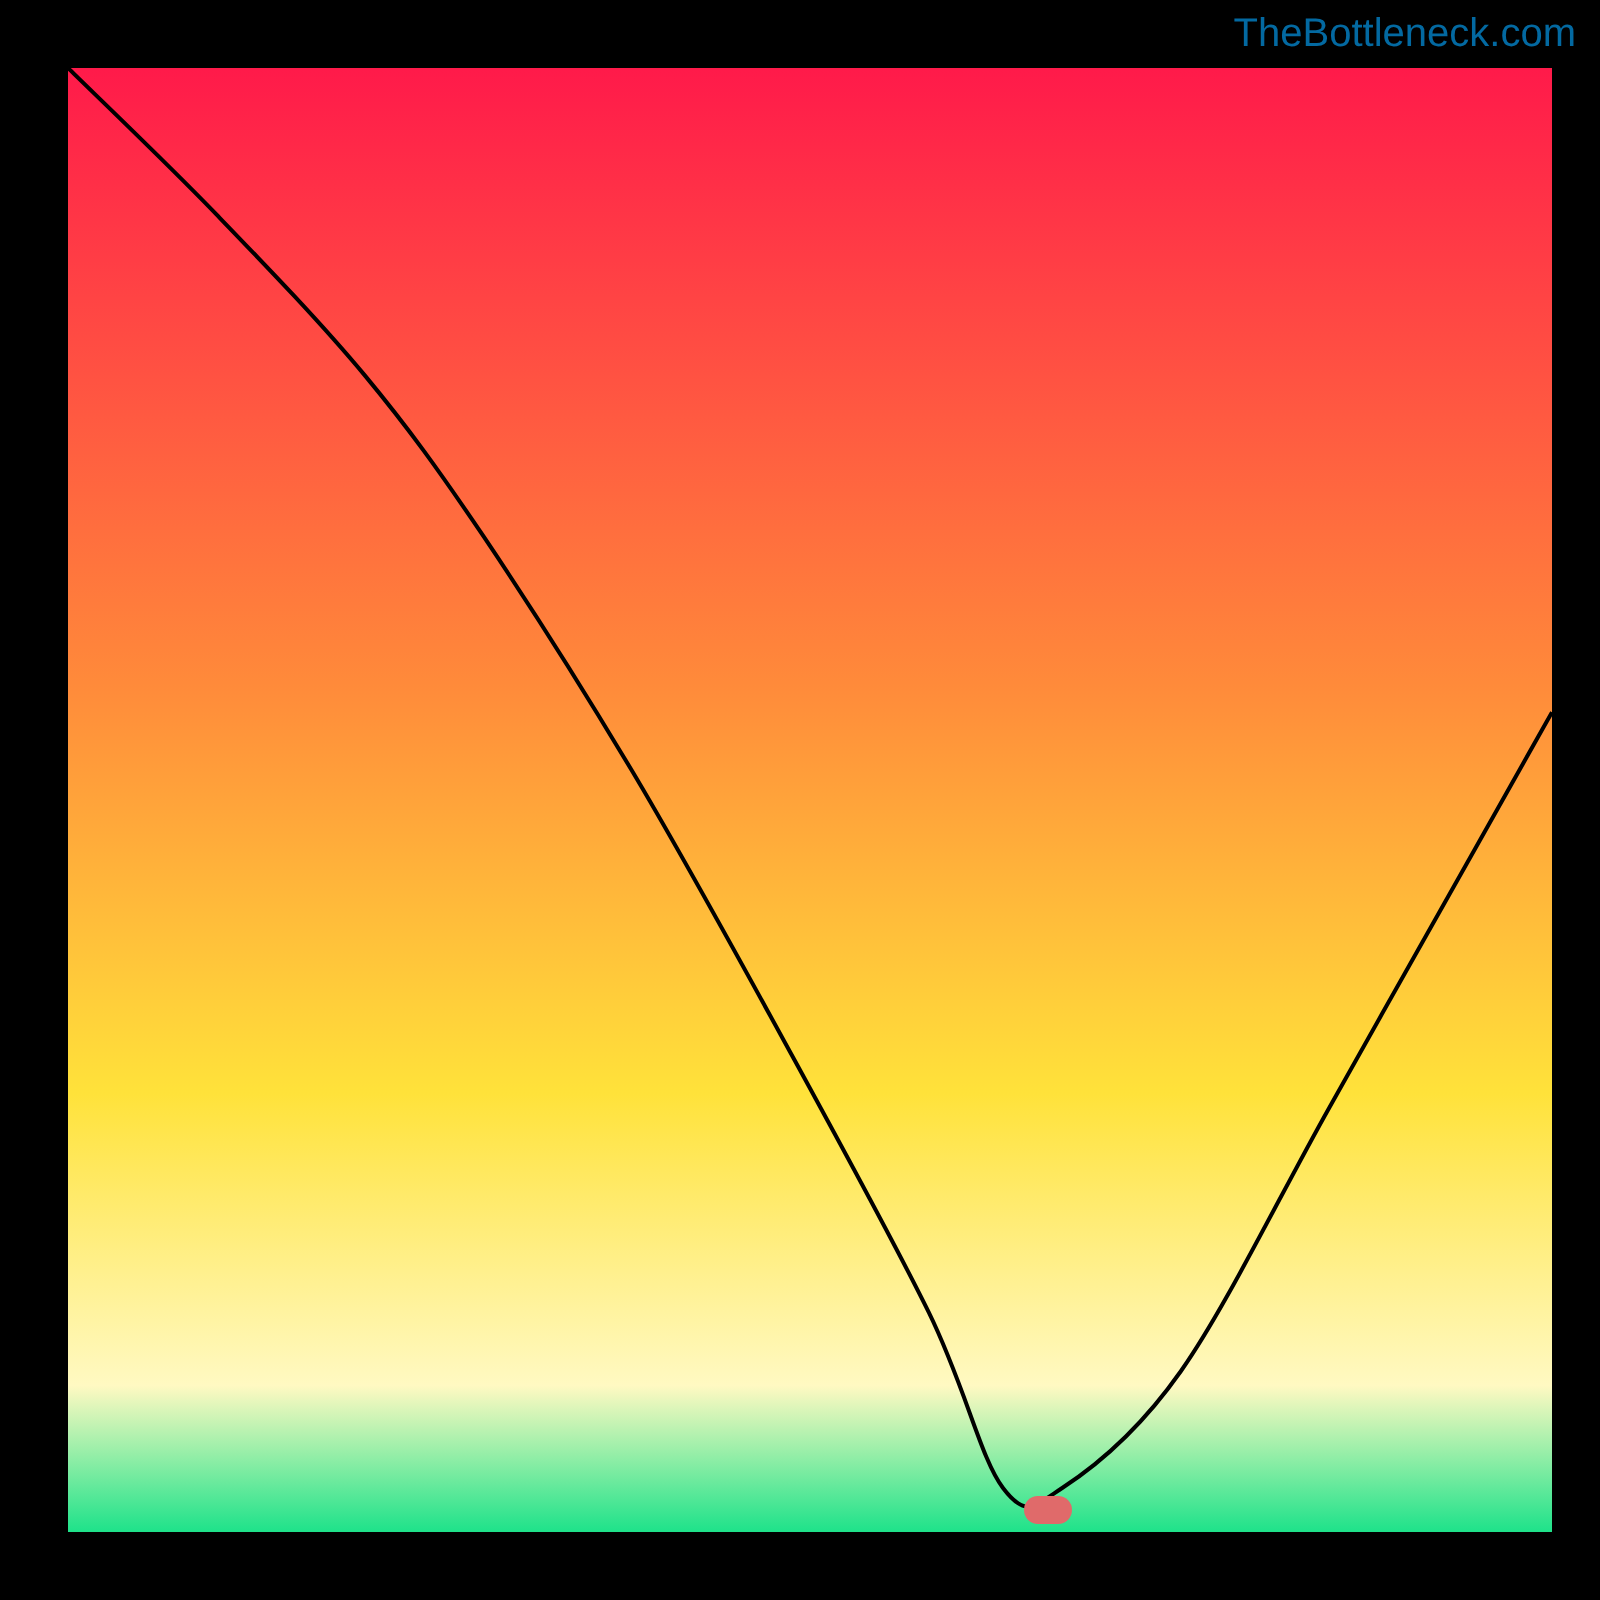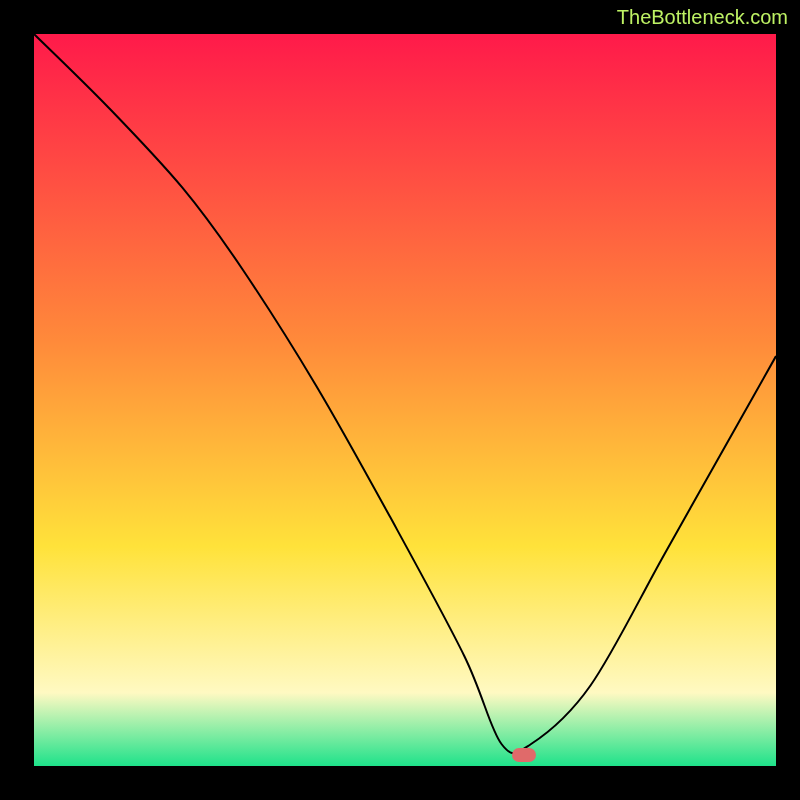--- a/index.html
+++ b/index.html
@@ -13,21 +13,21 @@
   }
   .stage {
     position: relative;
     width: 800px;
     height: 800px;
   }
   .watermark {
     position: absolute;
     top: 6px;
     right: 12px;
-    color: #bef264;
+    color: #0369a1;
     font-size: 20px;
     font-weight: 500;
     z-index: 10;
     user-select: none;
   }
   .plot-area {
     position: absolute;
     left: 34px;   
     top: 34px;    
     width: 742px; 

